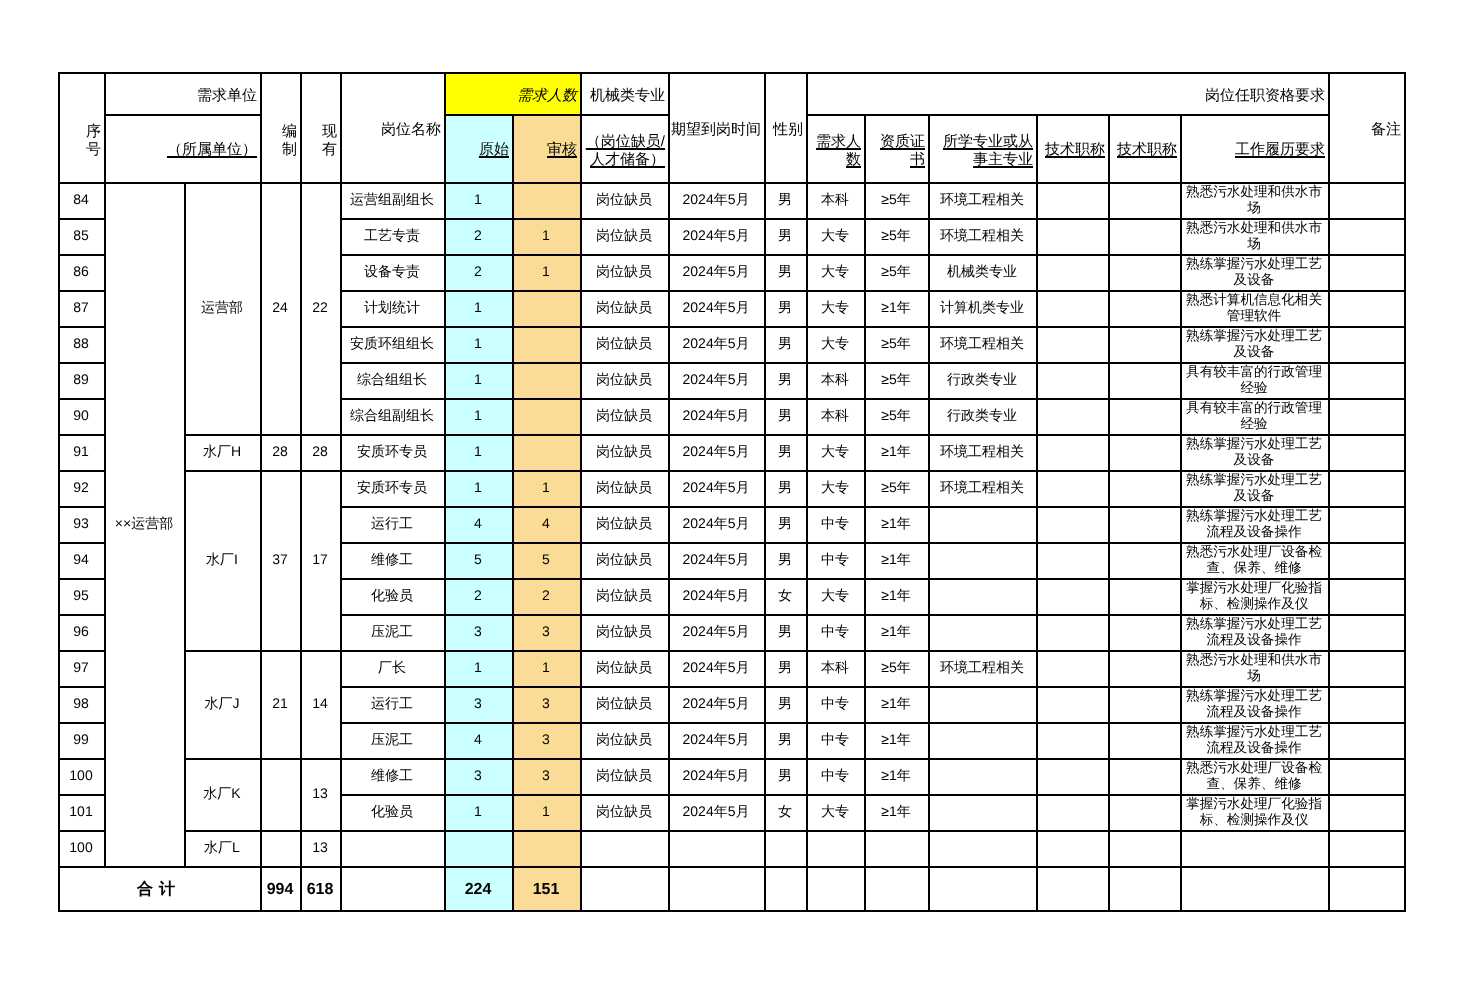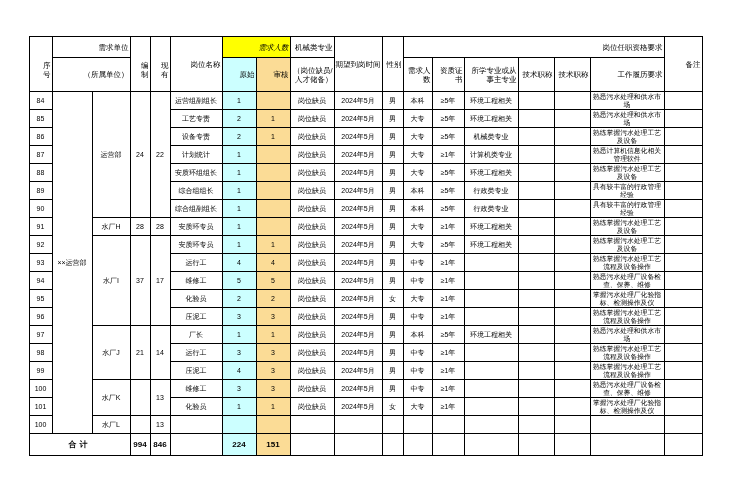--- a/index.html
+++ b/index.html
@@ -3,21 +3,21 @@
 <meta charset="utf-8">
 <style>
   html,body{margin:0;padding:0;background:#fff;}
   body{width:731px;height:500px;overflow:hidden;font-family:"Liberation Sans",sans-serif;color:#000;}
   .page{width:731px;height:500px;position:relative;}
   table{border-collapse:collapse;table-layout:fixed;margin:36px auto 0;empty-cells:show;}
   th,td{border:1px solid #000;padding:0 1px;text-align:center;vertical-align:middle;
         font-size:7px;line-height:8px;word-break:break-all;overflow:hidden;font-weight:normal;}
   thead th{font-size:7.5px;line-height:9px;text-align:right;}
   tr.h1 th{height:20px;}
-  tr.h2 th{height:33px;}
+  tr.h2 th{height:33px;text-decoration:underline;}
   tbody tr{height:18px;}
   tfoot tr{height:22px;}
   .stack{display:inline-block;width:1em;word-break:break-all;line-height:9px;margin-top:11px;}
   .yellow{background:var(--c-yellow,#ffff00);font-style:italic;}
   .cyan{background:var(--c-cyan,#ccffff);}
   .tan{background:var(--c-tan,#fbdc96);}
   td.col-orig{background:var(--c-cyan,#ccffff);}
   td.col-audit{background:var(--c-tan,#fbdc96);}
   td.col-hist{font-size:6.8px;line-height:7.5px;}
   .total-row td{font-weight:bold;font-size:8px;}
@@ -397,21 +397,21 @@
           <td class="col-cert"></td>
           <td class="col-title"></td>
           <td class="col-hist"></td>
           <td class="col-note"></td>
         </tr>
       </tbody>
     <tfoot>
       <tr class="total-row">
         <td colspan="3" class="total-label">合计</td>
         <td>994</td>
-        <td>846</td>
+        <td>618</td>
         <td></td>
         <td class="cyan">224</td>
         <td class="tan">151</td>
         <td></td>
         <td></td>
         <td></td>
         <td></td>
         <td></td>
         <td></td>
         <td></td>

